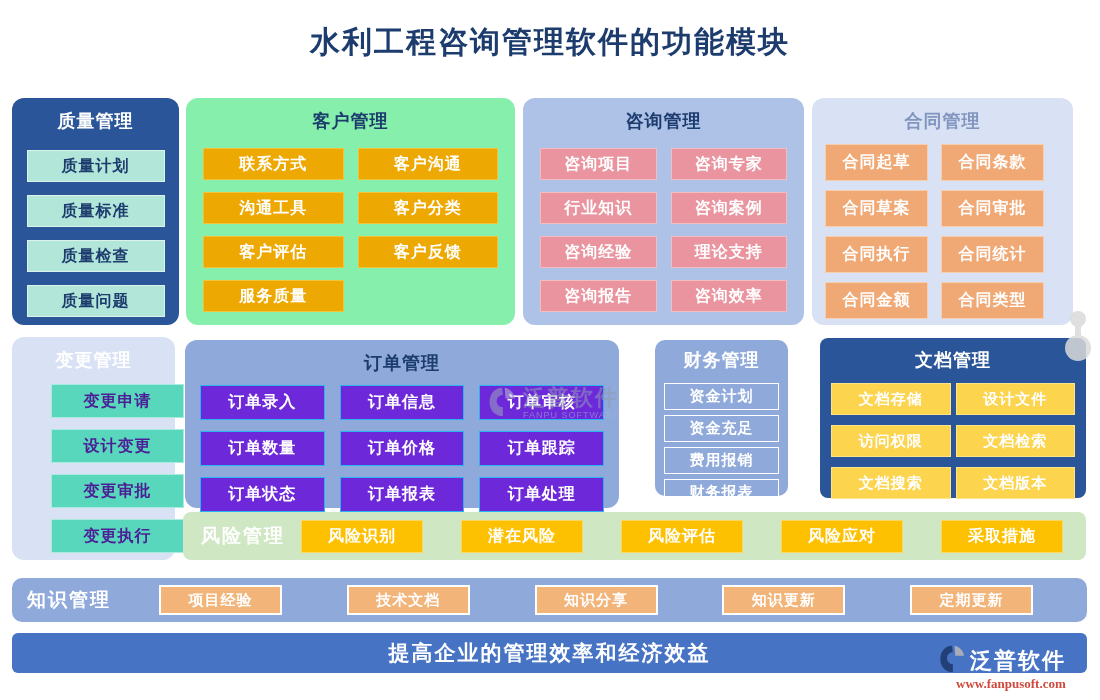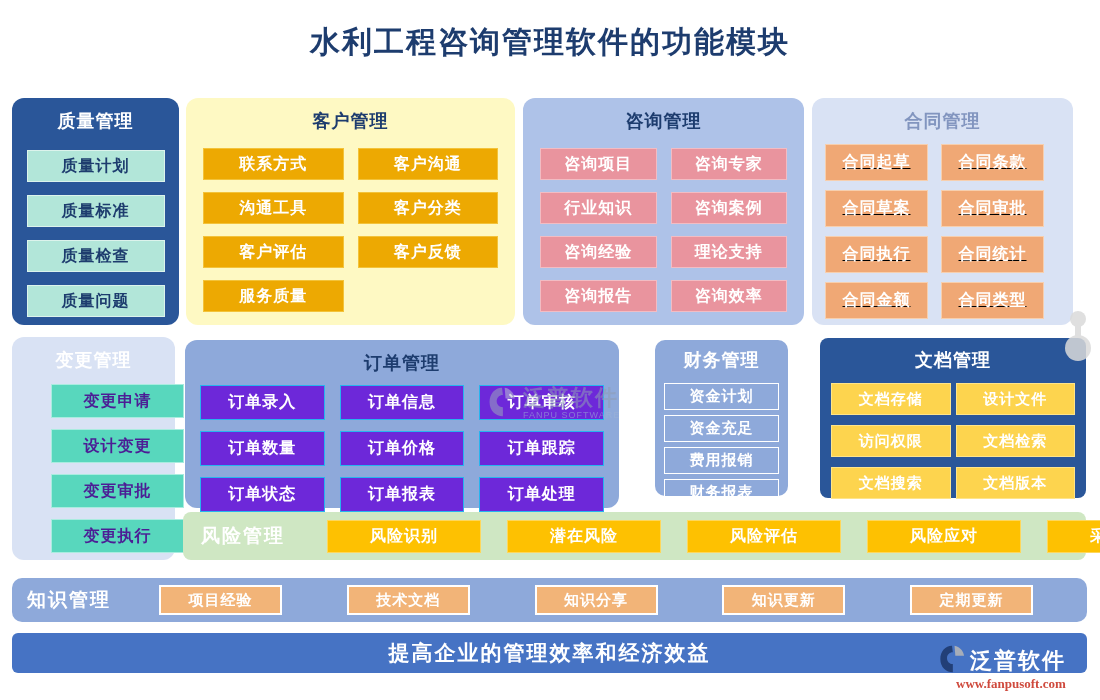--- a/index.html
+++ b/index.html
@@ -12,21 +12,21 @@
            color:#1d3c6e; letter-spacing:2px; }
 
   .panel { position:absolute; border-radius:12px; }
   .panel-title { text-align:center; font-weight:bold; font-size:18px; letter-spacing:1px; }
 
   .btn { display:flex; align-items:center; justify-content:center;
          font-weight:bold; font-size:16px; letter-spacing:1px; cursor:pointer; }
 
   
   .p-quality   { left:12px;  top:98px;  width:167px; height:227px; background:#2a5699; }
-  .p-customer  { left:186px; top:98px;  width:329px; height:227px; background:#fef9c3; }
+  .p-customer  { left:186px; top:98px;  width:329px; height:227px; background:#86efac; }
   .p-consult   { left:523px; top:98px;  width:281px; height:227px; background:#aec2e8; }
   .p-contract  { left:812px; top:98px;  width:261px; height:227px; background:#d9e2f4; }
   .p-change    { left:12px;  top:337px; width:163px; height:223px; background:#d9e2f4; }
   .p-order     { left:185px; top:340px; width:434px; height:168px; background:#8ea9da; }
   .p-finance   { left:655px; top:340px; width:133px; height:156px; background:#8ea9da; border-radius:10px; }
   .p-document  { left:820px; top:338px; width:266px; height:160px; background:#2a5699; border-radius:8px; }
   .p-risk      { left:183px; top:512px; width:903px; height:48px;  background:#cfe7c3; border-radius:8px;
                  display:flex; align-items:center; }
   .p-knowledge { left:12px;  top:578px; width:1075px; height:44px; background:#8ea9da; border-radius:10px;
                  display:flex; align-items:center; }
@@ -50,41 +50,41 @@
   .lorange { background:#f2b478; color:#fff; border:2px solid #fff; }
 
   
   .pt { margin-top:11px; }
   .stack { display:flex; flex-direction:column; align-items:center; }
   .stack .btn { width:138px; height:32px; margin-top:13px; }
   .stack.first18 .btn:first-child { margin-top:17px;font-family:Liberation Serif, serif; }
 
   .grid2 { display:grid; grid-template-columns:1fr 1fr; gap:12px 14px; padding:15px 17px 0 17px; }
   .grid2 .btn { height:32px; }
-  .p-contract .grid2 { gap:9px 13px; padding:11px 29px 0 13px;text-decoration:underline; }
+  .p-contract .grid2 { gap:9px 13px; padding:11px 29px 0 13px; }
   .p-contract .btn { height:37px; }
   .p-document .grid2 { gap:10px 5px; padding:11px 11px 0 11px; }
   .p-document .btn { height:32px; font-size:15px; }
 
   .grid3 { display:grid; grid-template-columns:1fr 1fr 1fr; gap:11px 15px; padding:10px 15px 0 15px; }
   .grid3 .btn { height:35px; }
 
   .p-change .stack .btn { width:133px; height:34px; margin-top:11px; }
   .p-change .stack .btn:first-child { margin-top:12px; }
 
   .p-finance .stack { padding-top:6px; }
   .p-finance .stack .btn { width:115px; height:27px; margin-top:5px; font-size:15px; }
 
   .bar-label { font-weight:bold; font-size:19px; color:#fff; letter-spacing:2px; white-space:nowrap; }
   .p-risk .bar-label { padding-left:18px; }
   .p-knowledge .bar-label { padding-left:15px; }
 
   .bar-list { flex:1; display:flex; justify-content:space-between; align-items:center; }
   .p-risk .bar-list { padding:0 23px 0 16px; }
-  .p-risk .bar-list .btn { width:154px; height:33px;margin-left:26px; }
+  .p-risk .bar-list .btn { width:122px; height:33px; }
   .p-knowledge .bar-list { padding:0 54px 0 48px; }
   .p-knowledge .bar-list .btn { width:123px; height:30px; font-size:15px; }
 
   .slogan-text { color:#fff; font-family:"Liberation Serif", serif; font-weight:bold;
                  font-size:21px; letter-spacing:2px; }
 
   
   .watermark { position:absolute; left:487px; top:386px; display:flex; align-items:flex-start;
                opacity:0.55; z-index:4; pointer-events:none; }
   .watermark .wm-text { margin-left:6px; }

